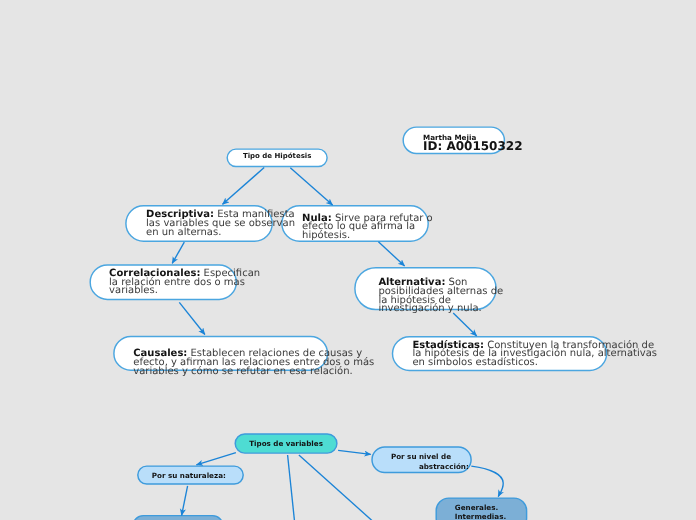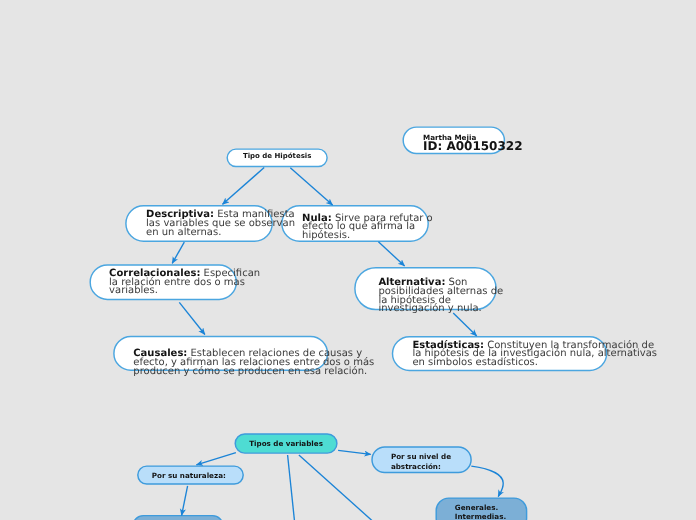--- a/index.html
+++ b/index.html
@@ -120,21 +120,21 @@
           <div>investigación y nula.</div>
         </div>
     </div>
   </div>
 
   <div class="node" style="left:113.2px;top:335.8px;width:215px;height:35.2px;">
     <div class="label" style="padding-left:20.10px;padding-top:10px;">
       <div class="para">
           <div><b>Causales:</b> Establecen relaciones de causas y</div>
           <div>efecto, y afirman las relaciones entre dos o más</div>
-          <div>producen y cómo se producen en esa relación.</div>
+          <div>variables y cómo se refutar en esa relación.</div>
         </div>
     </div>
   </div>
 
   <div class="node" style="left:391.8px;top:336px;width:215.5px;height:35.2px;">
     <div class="label" style="padding-left:20.60px;padding-top:0.90px;">
       <div class="para">
           <div><b>Estadísticas:</b> Constituyen la transformación de</div>
           <div>la hipótesis de la investigación nula, alternativas</div>
           <div>en símbolos estadísticos.</div>
@@ -150,21 +150,21 @@
 
   <div class="node" style="left:137.1px;top:465.4px;width:106.8px;height:19.3px;">
     <div class="label" style="align-items:center;">
       <div class="ttl" style="position:relative;left:-1.7px;top:0.6px;">Por su naturaleza:</div>
     </div>
   </div>
 
   <div class="node" style="left:371.3px;top:446.3px;width:100.5px;height:26.9px;">
     <div class="label" style="align-items:flex-start;padding-left:19.60px;padding-top:1.80px;">
       <div class="ttl" style="text-align:center;">Por su nivel de</div>
-      <div class="ttl" style="text-align:right;">abstracción:</div>
+      <div class="ttl" style="text-align:right;margin-left:28px;">abstracción:</div>
     </div>
   </div>
 
   <div class="node" style="left:435.5px;top:497.4px;width:91.8px;height:34px;">
     <div class="label" style="align-items:flex-start;padding-left:19.30px;justify-content:flex-start;padding-top:5.70px;">
       <div class="ttl" style="text-align:right;line-height:9.4px;">Generales.</div>
       <div class="ttl" style="text-align:left;line-height:9.4px;">Intermedias.</div>
     </div>
   </div>
 

